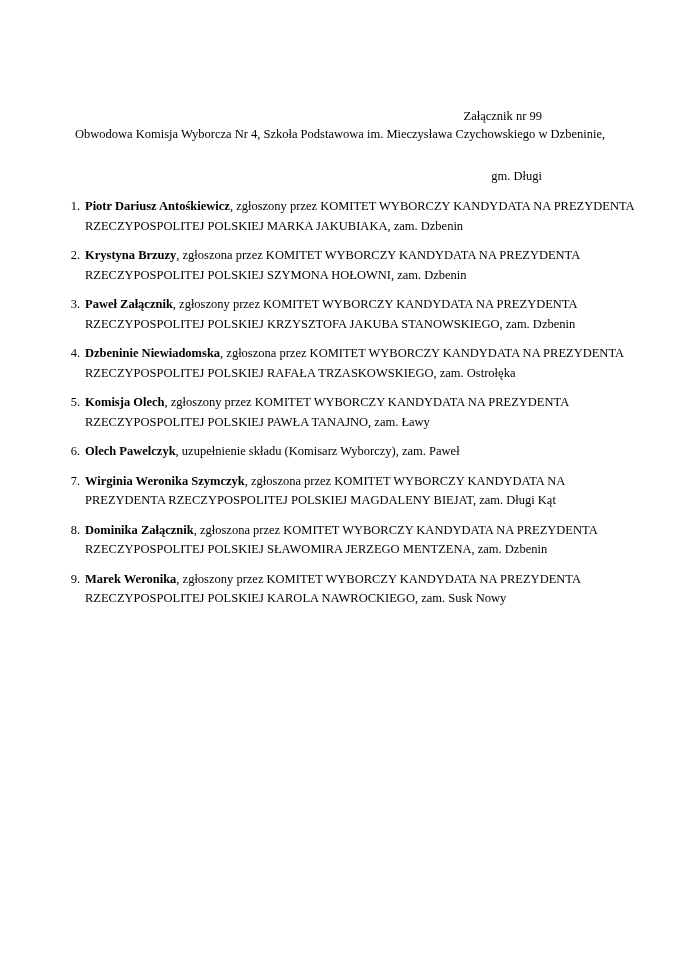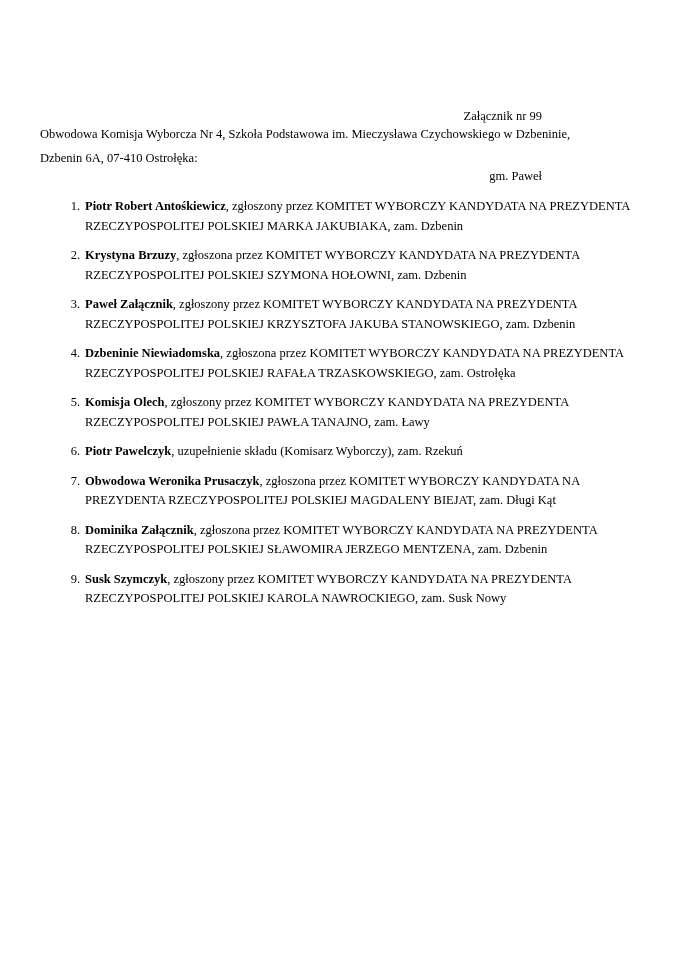--- a/index.html
+++ b/index.html
@@ -39,20 +39,21 @@
   .intro {
     position: absolute;
     top: 122px;
     left: 40px;
     width: 600px;
     font-size: 12.5px;
     line-height: 24px;
   }
   .intro .intro-line {
     display: block;
+    text-align: center;
   }
 
   
   .member-list {
     position: absolute;
     top: 197px;
     left: 40px;
     width: 605px;
     margin: 0;
     padding: 0;
@@ -84,60 +85,59 @@
     text-align: left;
   }
 </style>
 </head>
 <body>
 
 <div class="page">
 
   <div class="doc-header">
     <span class="hdr-line">Załącznik nr 99</span>
-    <span class="hdr-line">gm. Paweł</span>
+    <span class="hdr-line">gm. Długi</span>
   </div>
 
   <div class="intro">
     <span class="intro-line">Obwodowa Komisja Wyborcza Nr 4, Szkoła Podstawowa im. Mieczysława Czychowskiego w Dzbeninie,</span>
-    <span class="intro-line">Dzbenin 6A, 07-410 Ostrołęka:</span>
   </div>
 
   <ol class="member-list" id="member-list">
       <li class="member-item">
         <span class="item-number">1.</span>
-        <span class="member-body"><span class="member-name">Piotr Robert Antośkiewicz</span><span class="member-desc">, zgłoszony przez KOMITET WYBORCZY KANDYDATA NA PREZYDENTA RZECZYPOSPOLITEJ POLSKIEJ MARKA JAKUBIAKA, zam. Dzbenin</span></span>
+        <span class="member-body"><span class="member-name">Piotr Dariusz Antośkiewicz</span><span class="member-desc">, zgłoszony przez KOMITET WYBORCZY KANDYDATA NA PREZYDENTA RZECZYPOSPOLITEJ POLSKIEJ MARKA JAKUBIAKA, zam. Dzbenin</span></span>
       </li>
       <li class="member-item">
         <span class="item-number">2.</span>
         <span class="member-body"><span class="member-name">Krystyna Brzuzy</span><span class="member-desc">, zgłoszona przez KOMITET WYBORCZY KANDYDATA NA PREZYDENTA RZECZYPOSPOLITEJ POLSKIEJ SZYMONA HOŁOWNI, zam. Dzbenin</span></span>
       </li>
       <li class="member-item">
         <span class="item-number">3.</span>
         <span class="member-body"><span class="member-name">Paweł Załącznik</span><span class="member-desc">, zgłoszony przez KOMITET WYBORCZY KANDYDATA NA PREZYDENTA RZECZYPOSPOLITEJ POLSKIEJ KRZYSZTOFA JAKUBA STANOWSKIEGO, zam. Dzbenin</span></span>
       </li>
       <li class="member-item">
         <span class="item-number">4.</span>
         <span class="member-body"><span class="member-name">Dzbeninie Niewiadomska</span><span class="member-desc">, zgłoszona przez KOMITET WYBORCZY KANDYDATA NA PREZYDENTA RZECZYPOSPOLITEJ POLSKIEJ RAFAŁA TRZASKOWSKIEGO, zam. Ostrołęka</span></span>
       </li>
       <li class="member-item">
         <span class="item-number">5.</span>
         <span class="member-body"><span class="member-name">Komisja Olech</span><span class="member-desc">, zgłoszony przez KOMITET WYBORCZY KANDYDATA NA PREZYDENTA RZECZYPOSPOLITEJ POLSKIEJ PAWŁA TANAJNO, zam. Ławy</span></span>
       </li>
       <li class="member-item">
         <span class="item-number">6.</span>
-        <span class="member-body"><span class="member-name">Piotr Pawelczyk</span><span class="member-desc">, uzupełnienie składu (Komisarz Wyborczy), zam. Rzekuń</span></span>
+        <span class="member-body"><span class="member-name">Olech Pawelczyk</span><span class="member-desc">, uzupełnienie składu (Komisarz Wyborczy), zam. Paweł</span></span>
       </li>
       <li class="member-item">
         <span class="item-number">7.</span>
-        <span class="member-body"><span class="member-name">Obwodowa Weronika Prusaczyk</span><span class="member-desc">, zgłoszona przez KOMITET WYBORCZY KANDYDATA NA PREZYDENTA RZECZYPOSPOLITEJ POLSKIEJ MAGDALENY BIEJAT, zam. Długi Kąt</span></span>
+        <span class="member-body"><span class="member-name">Wirginia Weronika Szymczyk</span><span class="member-desc">, zgłoszona przez KOMITET WYBORCZY KANDYDATA NA PREZYDENTA RZECZYPOSPOLITEJ POLSKIEJ MAGDALENY BIEJAT, zam. Długi Kąt</span></span>
       </li>
       <li class="member-item">
         <span class="item-number">8.</span>
         <span class="member-body"><span class="member-name">Dominika Załącznik</span><span class="member-desc">, zgłoszona przez KOMITET WYBORCZY KANDYDATA NA PREZYDENTA RZECZYPOSPOLITEJ POLSKIEJ SŁAWOMIRA JERZEGO MENTZENA, zam. Dzbenin</span></span>
       </li>
       <li class="member-item">
         <span class="item-number">9.</span>
-        <span class="member-body"><span class="member-name">Susk Szymczyk</span><span class="member-desc">, zgłoszony przez KOMITET WYBORCZY KANDYDATA NA PREZYDENTA RZECZYPOSPOLITEJ POLSKIEJ KAROLA NAWROCKIEGO, zam. Susk Nowy</span></span>
+        <span class="member-body"><span class="member-name">Marek Weronika</span><span class="member-desc">, zgłoszony przez KOMITET WYBORCZY KANDYDATA NA PREZYDENTA RZECZYPOSPOLITEJ POLSKIEJ KAROLA NAWROCKIEGO, zam. Susk Nowy</span></span>
       </li>
     </ol>
 
 </div>
 
 </body></html>

